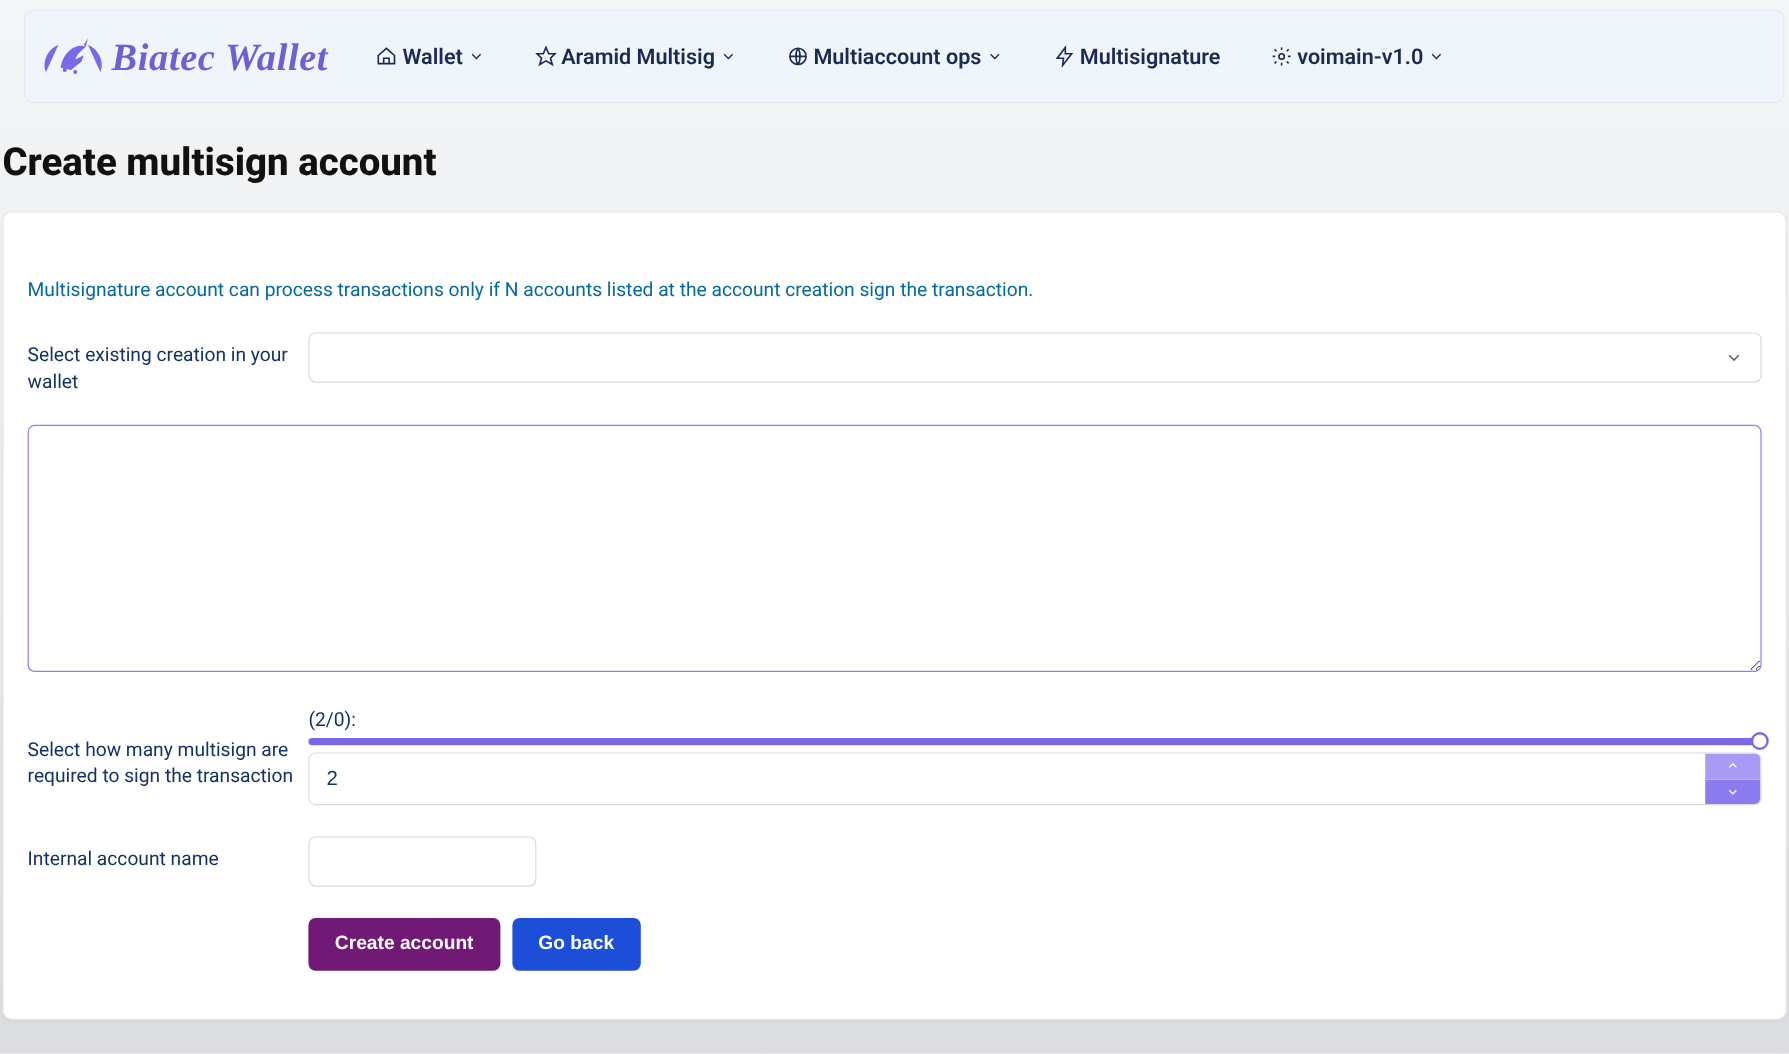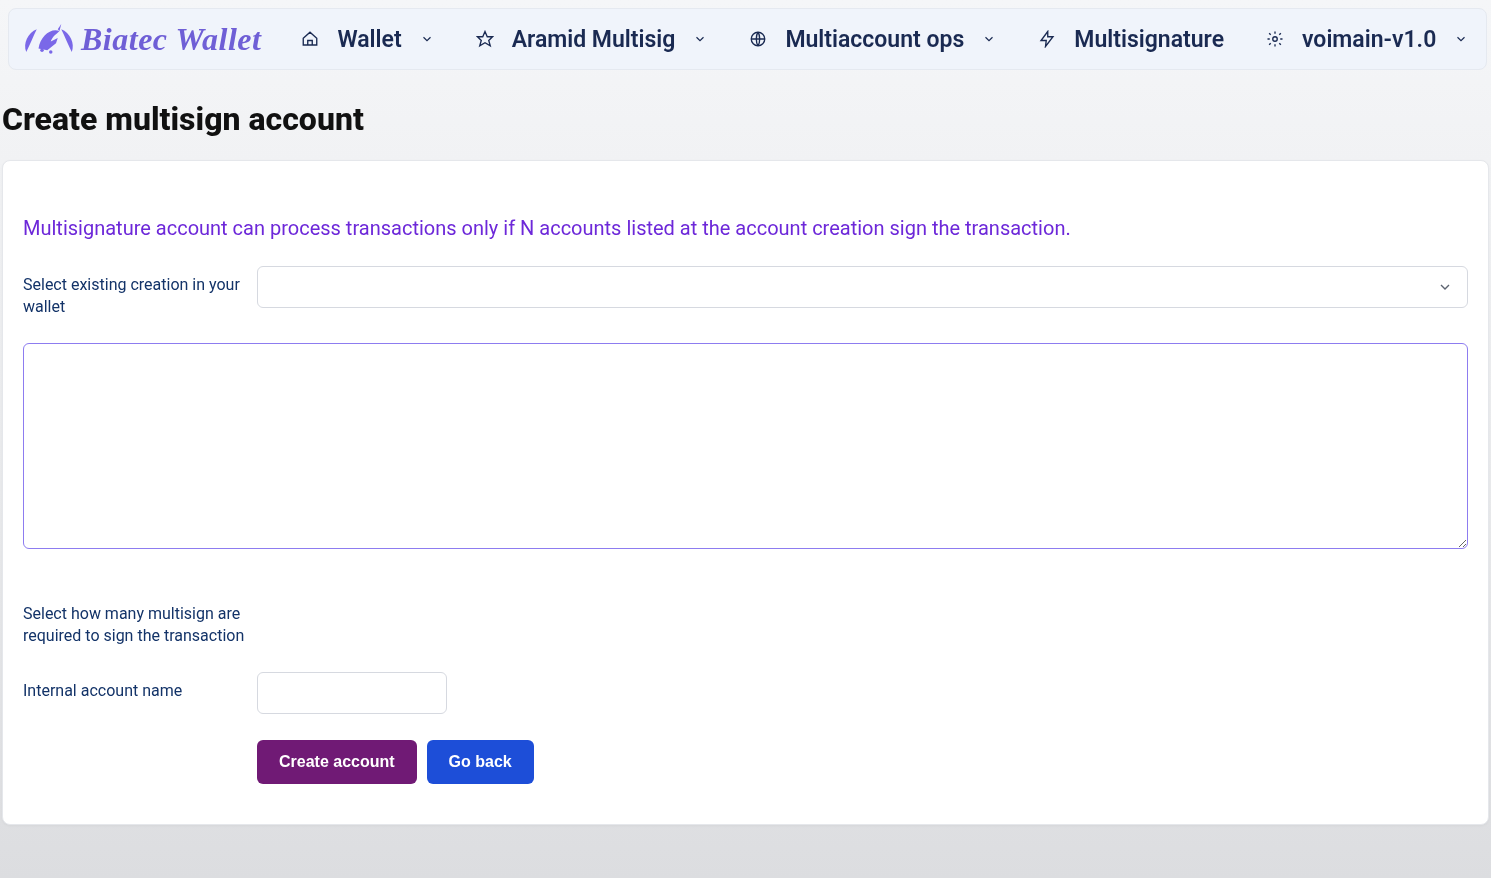--- a/index.html
+++ b/index.html
@@ -7,24 +7,24 @@
     font-family: -apple-system, BlinkMacSystemFont, "Segoe UI", Roboto, "Helvetica Neue", Arial, sans-serif;
     background: linear-gradient(180deg, #f5f6f8 0%, #e8e9eb 60%, #dcdde0 100%);
     min-height: 878px;
     width: 1491px;
     color: #1a2a52;
   }
   .topbar {
     background: #f0f4fb;
     border: 1px solid #e5e9f0;
     border-radius: 8px;
-    margin: 8px 4px 0 8px;
-    display: flex;
-    align-items: center;
-    height: 62px;
+    margin: 8px 4px 0 20px;
+    display: flex;
+    align-items: center;
+    height: 78px;
     padding: 0 12px;
   }
   .logo-wrap {
     display: flex;
     align-items: center;
     margin-right: 40px;
   }
   .logo-icon {
     width: 56px;
     height: 44px;
@@ -40,23 +40,23 @@
     letter-spacing: 0.5px;
   }
   .nav {
     display: flex;
     align-items: center;
     gap: 42px;
   }
   .nav-item {
     display: flex;
     align-items: center;
-    gap: 18px;
+    gap: 4px;
     color: #1a2a52;
-    font-size: 23px;
+    font-size: 18px;
     font-weight: 600;
     cursor: pointer;
   }
   .nav-item .ic { width: 18px; height: 18px; stroke: #1a2a52; fill: none; stroke-width: 1.8; }
   .chev { width: 14px; height: 14px; stroke: #1a2a52; fill: none; stroke-width: 2; }
 
   .page-title {
     font-size: 32px;
     font-weight: 800;
     color: #111;
@@ -65,22 +65,22 @@
 
   .card {
     background: #fff;
     border: 1px solid #e5e7eb;
     border-radius: 8px;
     margin: 0 2px;
     padding: 55px 20px 40px 20px;
     box-shadow: 0 1px 3px rgba(0,0,0,0.04);
   }
   .info {
-    color: #6d28d9;
-    font-size: 20px;
+    color: #0369a1;
+    font-size: 16px;
     margin-bottom: 26px;
   }
   .row {
     display: flex;
     align-items: flex-start;
     margin-bottom: 26px;
   }
   .row .lbl {
     width: 234px;
     flex-shrink: 0;
@@ -292,20 +292,41 @@
   </div>
 
   <div class="row">
     <div class="field">
       <textarea class="textarea" style=""></textarea>
     </div>
   </div>
 
   <div class="row">
     <div class="lbl" style="padding-top:24px;">Select how many multisign are required to sign the transaction</div>
+    <div class="field">
+      <div class="reqlabel">(2/0):</div>
+      <div class="slider-wrap">
+        <div class="slider-handle"></div>
+      </div>
+      <div class="spinner">
+        <input type="text" value="2" style="">
+        <div class="btns">
+          <button>
+              <svg viewBox="0 0 24 24">
+                <polyline points="6 15 12 9 18 15"></polyline>
+              </svg>
+            </button>
+          <button>
+              <svg viewBox="0 0 24 24">
+                <polyline points="6 9 12 15 18 9"></polyline>
+              </svg>
+            </button>
+        </div>
+      </div>
+    </div>
   </div>
 
   <div class="row">
     <div class="lbl">Internal account name</div>
     <div class="field">
       <input class="name-input" type="text" value="" style="">
     </div>
   </div>
 
   <div class="actions">

